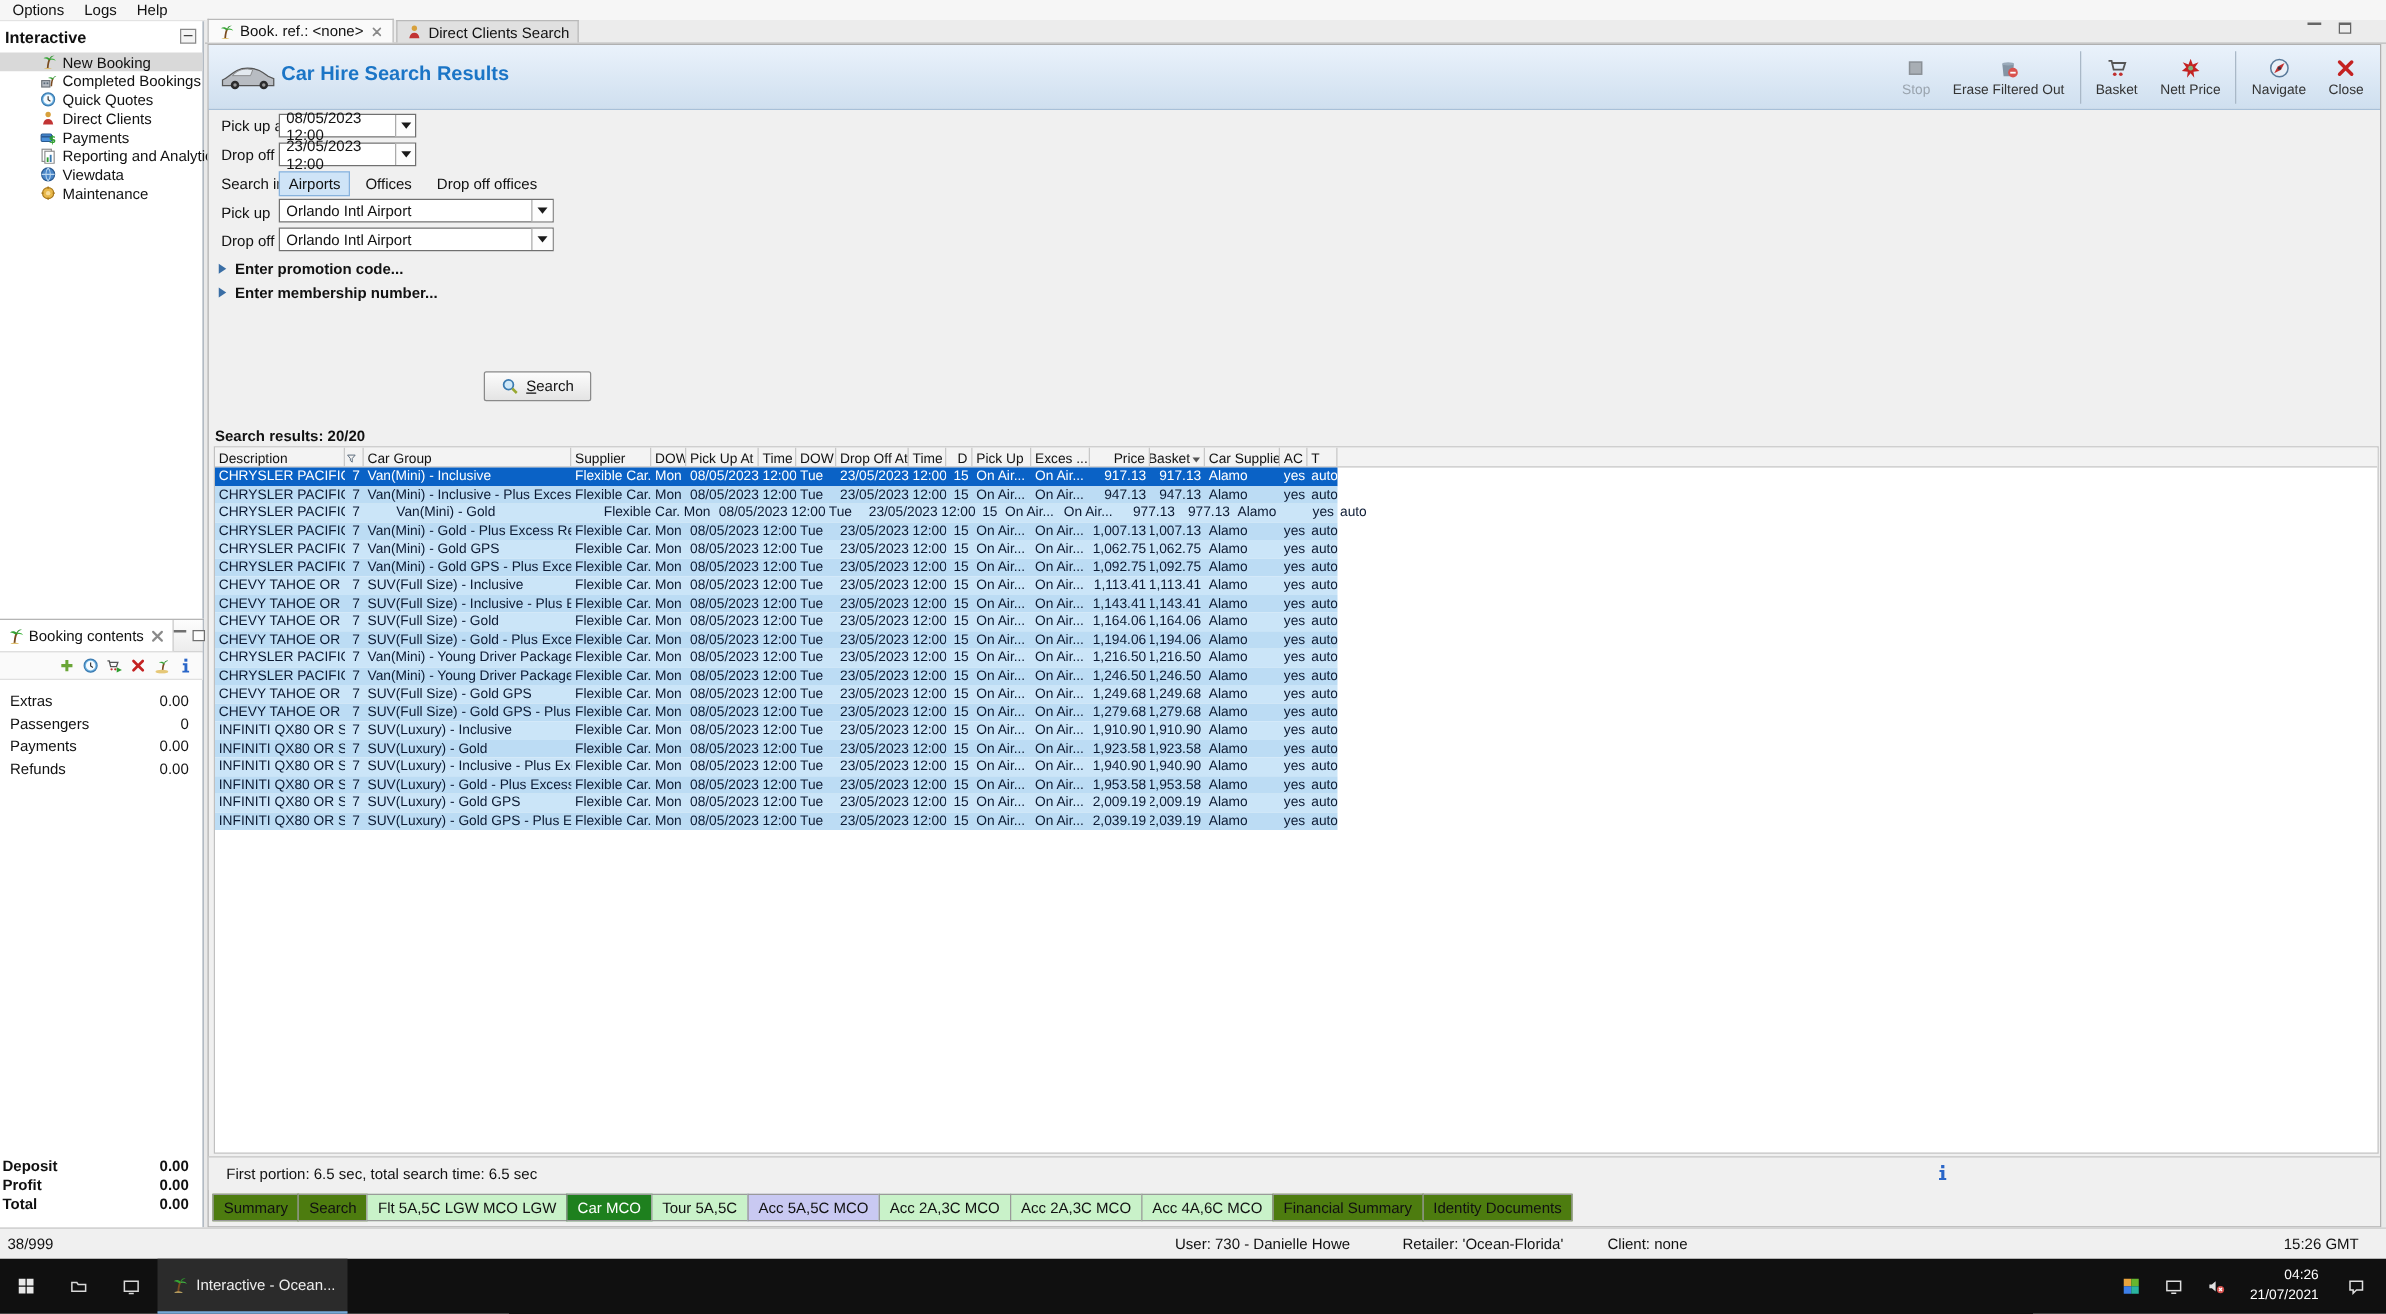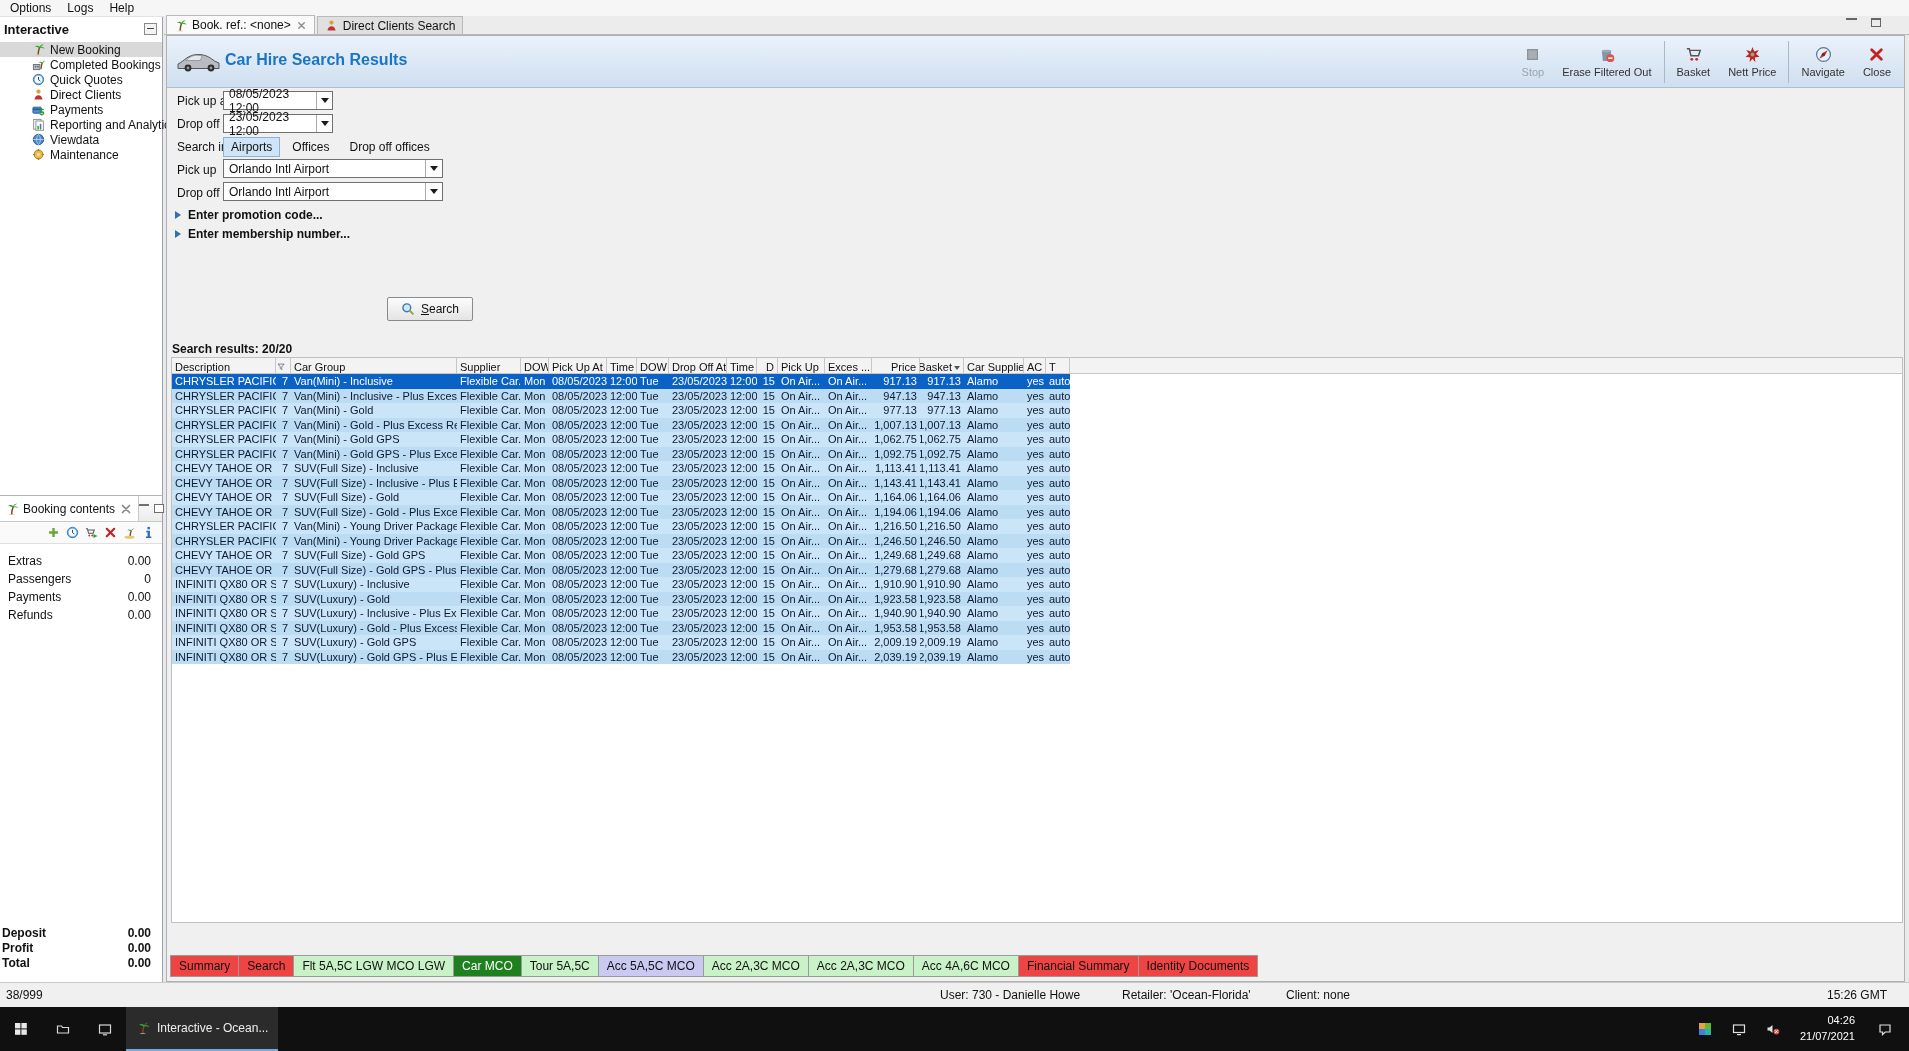--- a/index.html
+++ b/index.html
@@ -99,21 +99,21 @@
   .grow.even{background:#bcdcf4}
   .grow.selected{background:#0a62c6;color:#fff}
   .sort-tri{width:0;height:0;border:3px solid transparent;border-top:4px solid #555;margin-top:3px}
 
   #gfoot{position:absolute;left:0;right:0;top:889px;height:27px;background:#f0f0f0;
          border-top:1px solid #c4c4c4;display:flex;align-items:center;padding-left:14px;font-size:12px}
   #gfoot .info{position:absolute;left:1380px;top:5px}
 
   #btabs{position:absolute;left:4px;top:919px;height:22px;display:flex}
   .btab{border:1px solid #9a9a9a;margin-left:-1px;display:flex;align-items:center;
-        padding:0 8px;font-size:12px;background:#ef4444;white-space:nowrap}
+        padding:0 8px;font-size:12px;background:#4d7c0f;white-space:nowrap}
   .btab.green{background:#c9f2c9}
   .btab.dkgreen{background:#1e801e;color:#fff}
   .btab.purple{background:#c9c9f2}
 
   
   #statusbar{position:absolute;left:0;top:982px;width:100%;height:25px;background:#f0f0f0;
              border-top:1px solid #c9c9c9;font-size:12px}
   #statusbar span{position:absolute;top:5px;white-space:nowrap}
   #sb-counter{left:6px}
   #sb-user{left:940px}
@@ -599,21 +599,21 @@
           <div class="gc" style="width: 47px;">On Air...</div>
           <div class="gc r" style="width: 48px;">947.13</div>
           <div class="gc r" style="width: 44px;">947.13</div>
           <div class="gc" style="width: 60px;">Alamo</div>
           <div class="gc" style="width: 22px;">yes</div>
           <div class="gc" style="width: 24px;">auto</div>
         </div>
         <div class="grow odd">
           <div class="gc" style="width: 104px;">CHRYSLER PACIFIC...</div>
           <div class="gc r" style="width: 15px;">7</div>
-          <div class="gc" style="width: 166px;">Van(Mini) - Gold</div>
+          <div class="gc" style="width: 166px; margin-left: 23px;">Van(Mini) - Gold</div>
           <div class="gc" style="width: 64px;">Flexible Car...</div>
           <div class="gc" style="width: 28px;">Mon</div>
           <div class="gc" style="width: 58px;">08/05/2023</div>
           <div class="gc" style="width: 30px;">12:00</div>
           <div class="gc" style="width: 32px;">Tue</div>
           <div class="gc" style="width: 58px;">23/05/2023</div>
           <div class="gc" style="width: 30px;">12:00</div>
           <div class="gc r" style="width: 21px;">15</div>
           <div class="gc" style="width: 47px;">On Air...</div>
           <div class="gc" style="width: 47px;">On Air...</div>
@@ -959,20 +959,29 @@
           <div class="gc" style="width: 47px;">On Air...</div>
           <div class="gc r" style="width: 48px;">2,039.19</div>
           <div class="gc r" style="width: 44px;">2,039.19</div>
           <div class="gc" style="width: 60px;">Alamo</div>
           <div class="gc" style="width: 22px;">yes</div>
           <div class="gc" style="width: 24px;">auto</div>
         </div>
       </div>
   </div>
 
+  <div id="gfoot">
+    <span>First portion: 6.5 sec, total search time: 6.5 sec</span>
+    <span class="info">
+        <svg width="14" height="14" viewBox="0 0 14 14">
+          <rect x="5.9" y="1" width="2.6" height="2.6" fill="#2a66c8"></rect>
+          <path d="M4.6 5h3.9v6.4H10V13H4.2v-1.6H6V6.6H4.6z" fill="#2a66c8"></path>
+        </svg>
+      </span>
+  </div>
 
   <div id="btabs">
       <div class="btab plain">Summary</div>
       <div class="btab plain">Search</div>
       <div class="btab green">Flt 5A,5C LGW MCO LGW</div>
       <div class="btab dkgreen selected">Car MCO</div>
       <div class="btab green">Tour 5A,5C</div>
       <div class="btab purple">Acc 5A,5C MCO</div>
       <div class="btab green">Acc 2A,3C MCO</div>
       <div class="btab green">Acc 2A,3C MCO</div>

